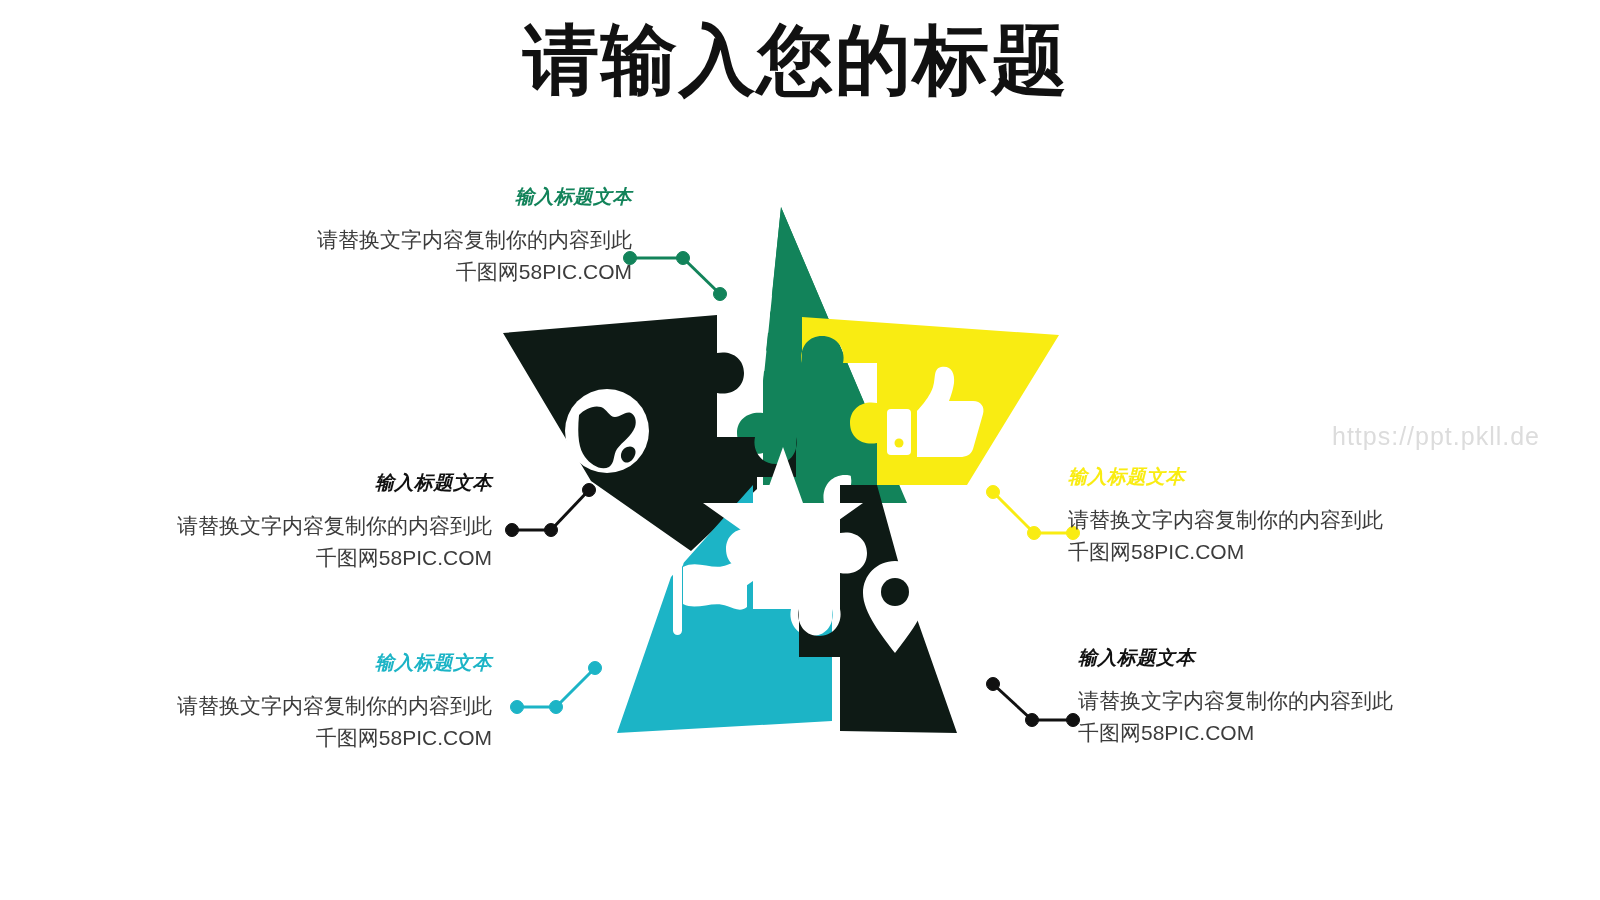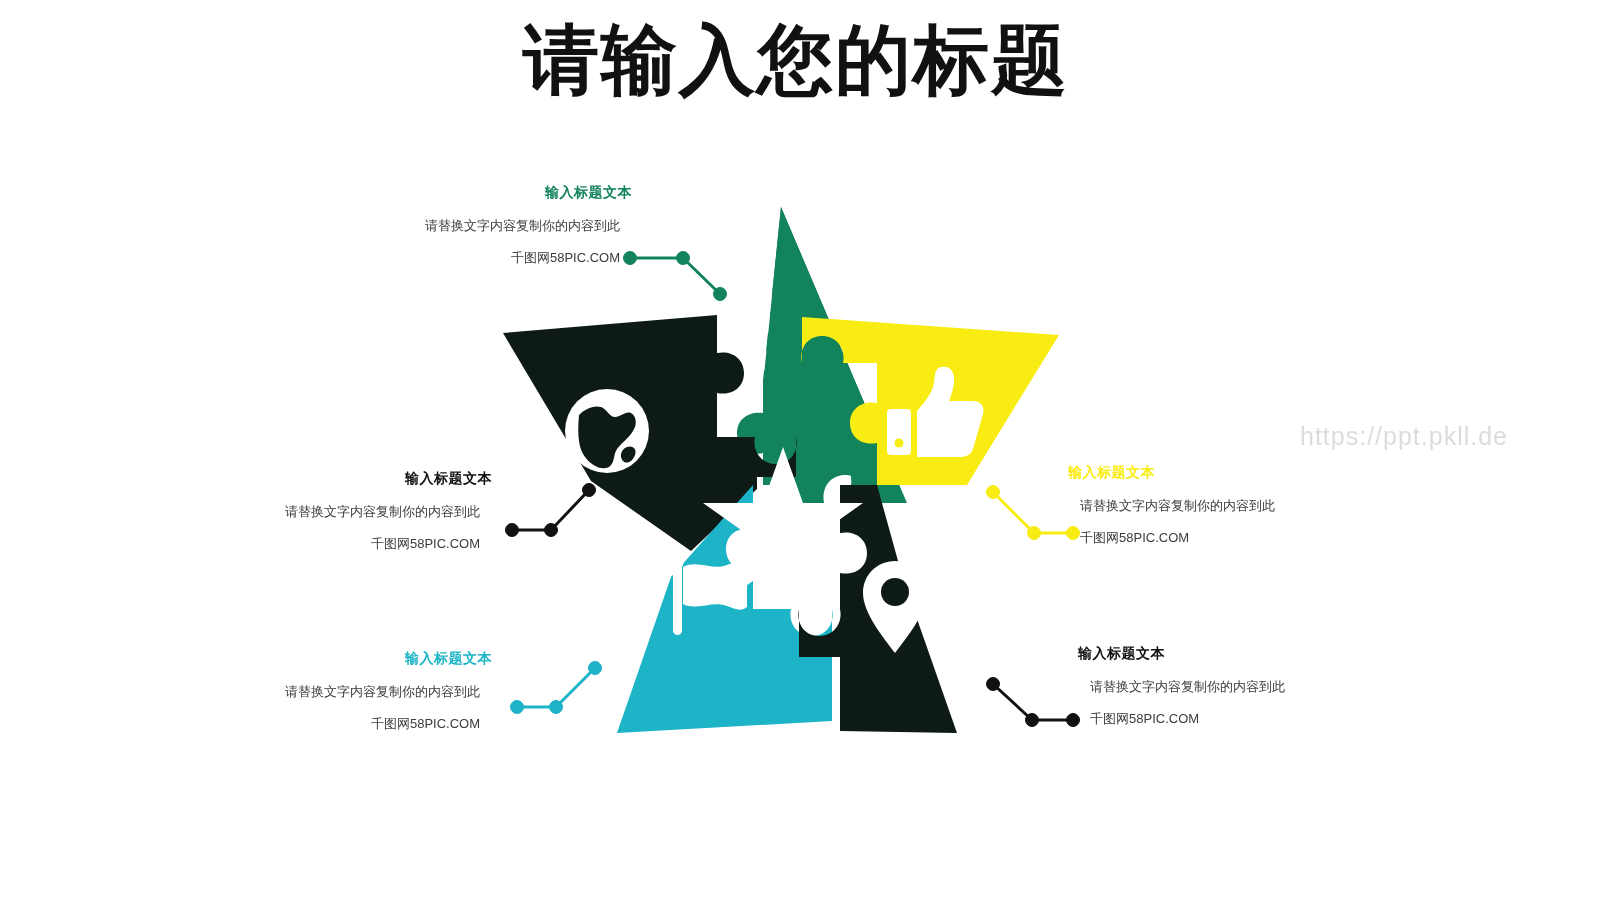--- a/index.html
+++ b/index.html
@@ -27,21 +27,21 @@
     font-size: 76px;
     line-height: 1.1;
     font-weight: 700;
     color: #111111;
     letter-spacing: 2px;
   }
 
   
   .watermark {
     position: absolute;
-    left: 1300px;
+    left: 1332px;
     top: 422px;
     font-size: 25px;
     letter-spacing: 1px;
     color: #dcdcdc;
     white-space: nowrap;
     font-weight: 400;
   }
 
   
   .diagram {
@@ -49,31 +49,32 @@
     left: 495px;
     top: 185px;
     width: 570px;
     height: 560px;
   }
   .diagram svg { display: block; }
 
   
   .callout { position: absolute; }
   .callout .c-title {
-    font-size: 14px;
+    font-size: 19px;
     font-weight: 700;
     margin: 0 0 14px 0;
     letter-spacing: 0.5px;
     white-space: nowrap;
+    font-style: italic;
   }
   .callout .c-body {
-    font-size: 13px;
+    font-size: 21px;
     line-height: 1.5;
     color: #3c3c3c;
-    margin: 12px;
+    margin: 0;
     white-space: nowrap;
   }
   .align-right { text-align: right; }
   .align-left  { text-align: left; }
 
   
   #callout-top      { left: 150px; top: 184px;  width: 482px; }
   #callout-left     { left: 90px;  top: 470px;  width: 402px; }
   #callout-bottomleft { left: 90px; top: 650px; width: 402px; }
   #callout-right    { left: 1068px; top: 464px; width: 420px; }

